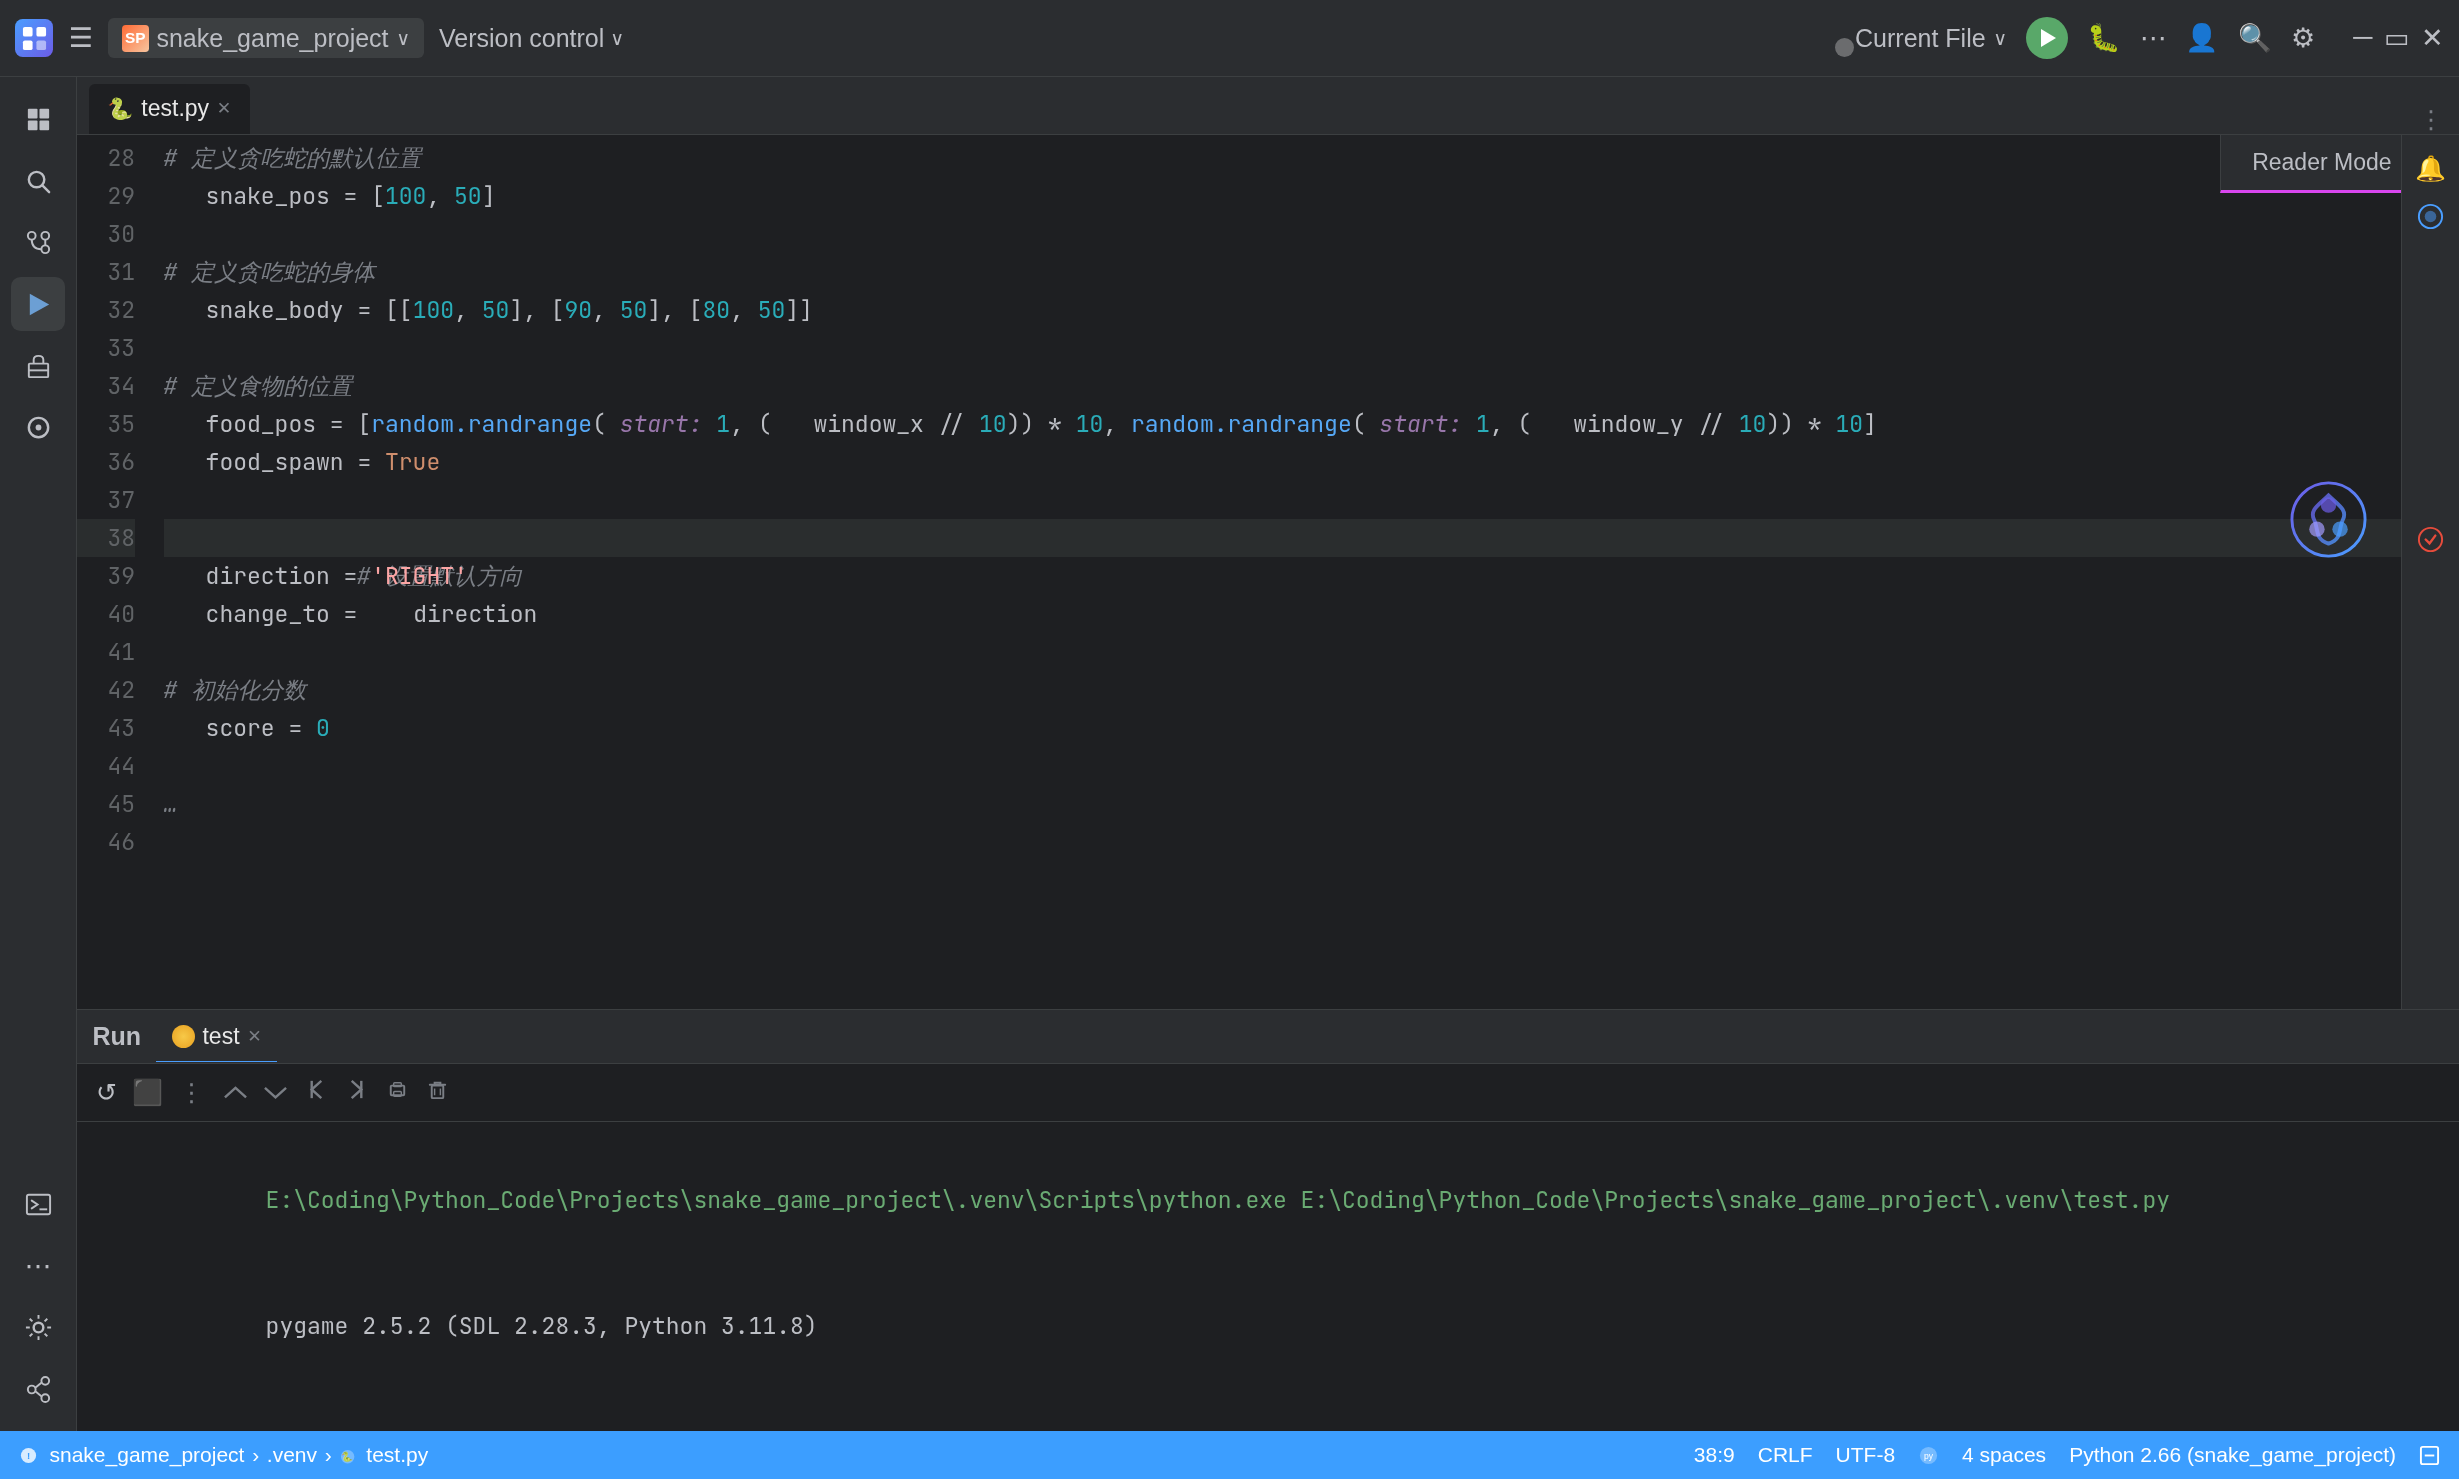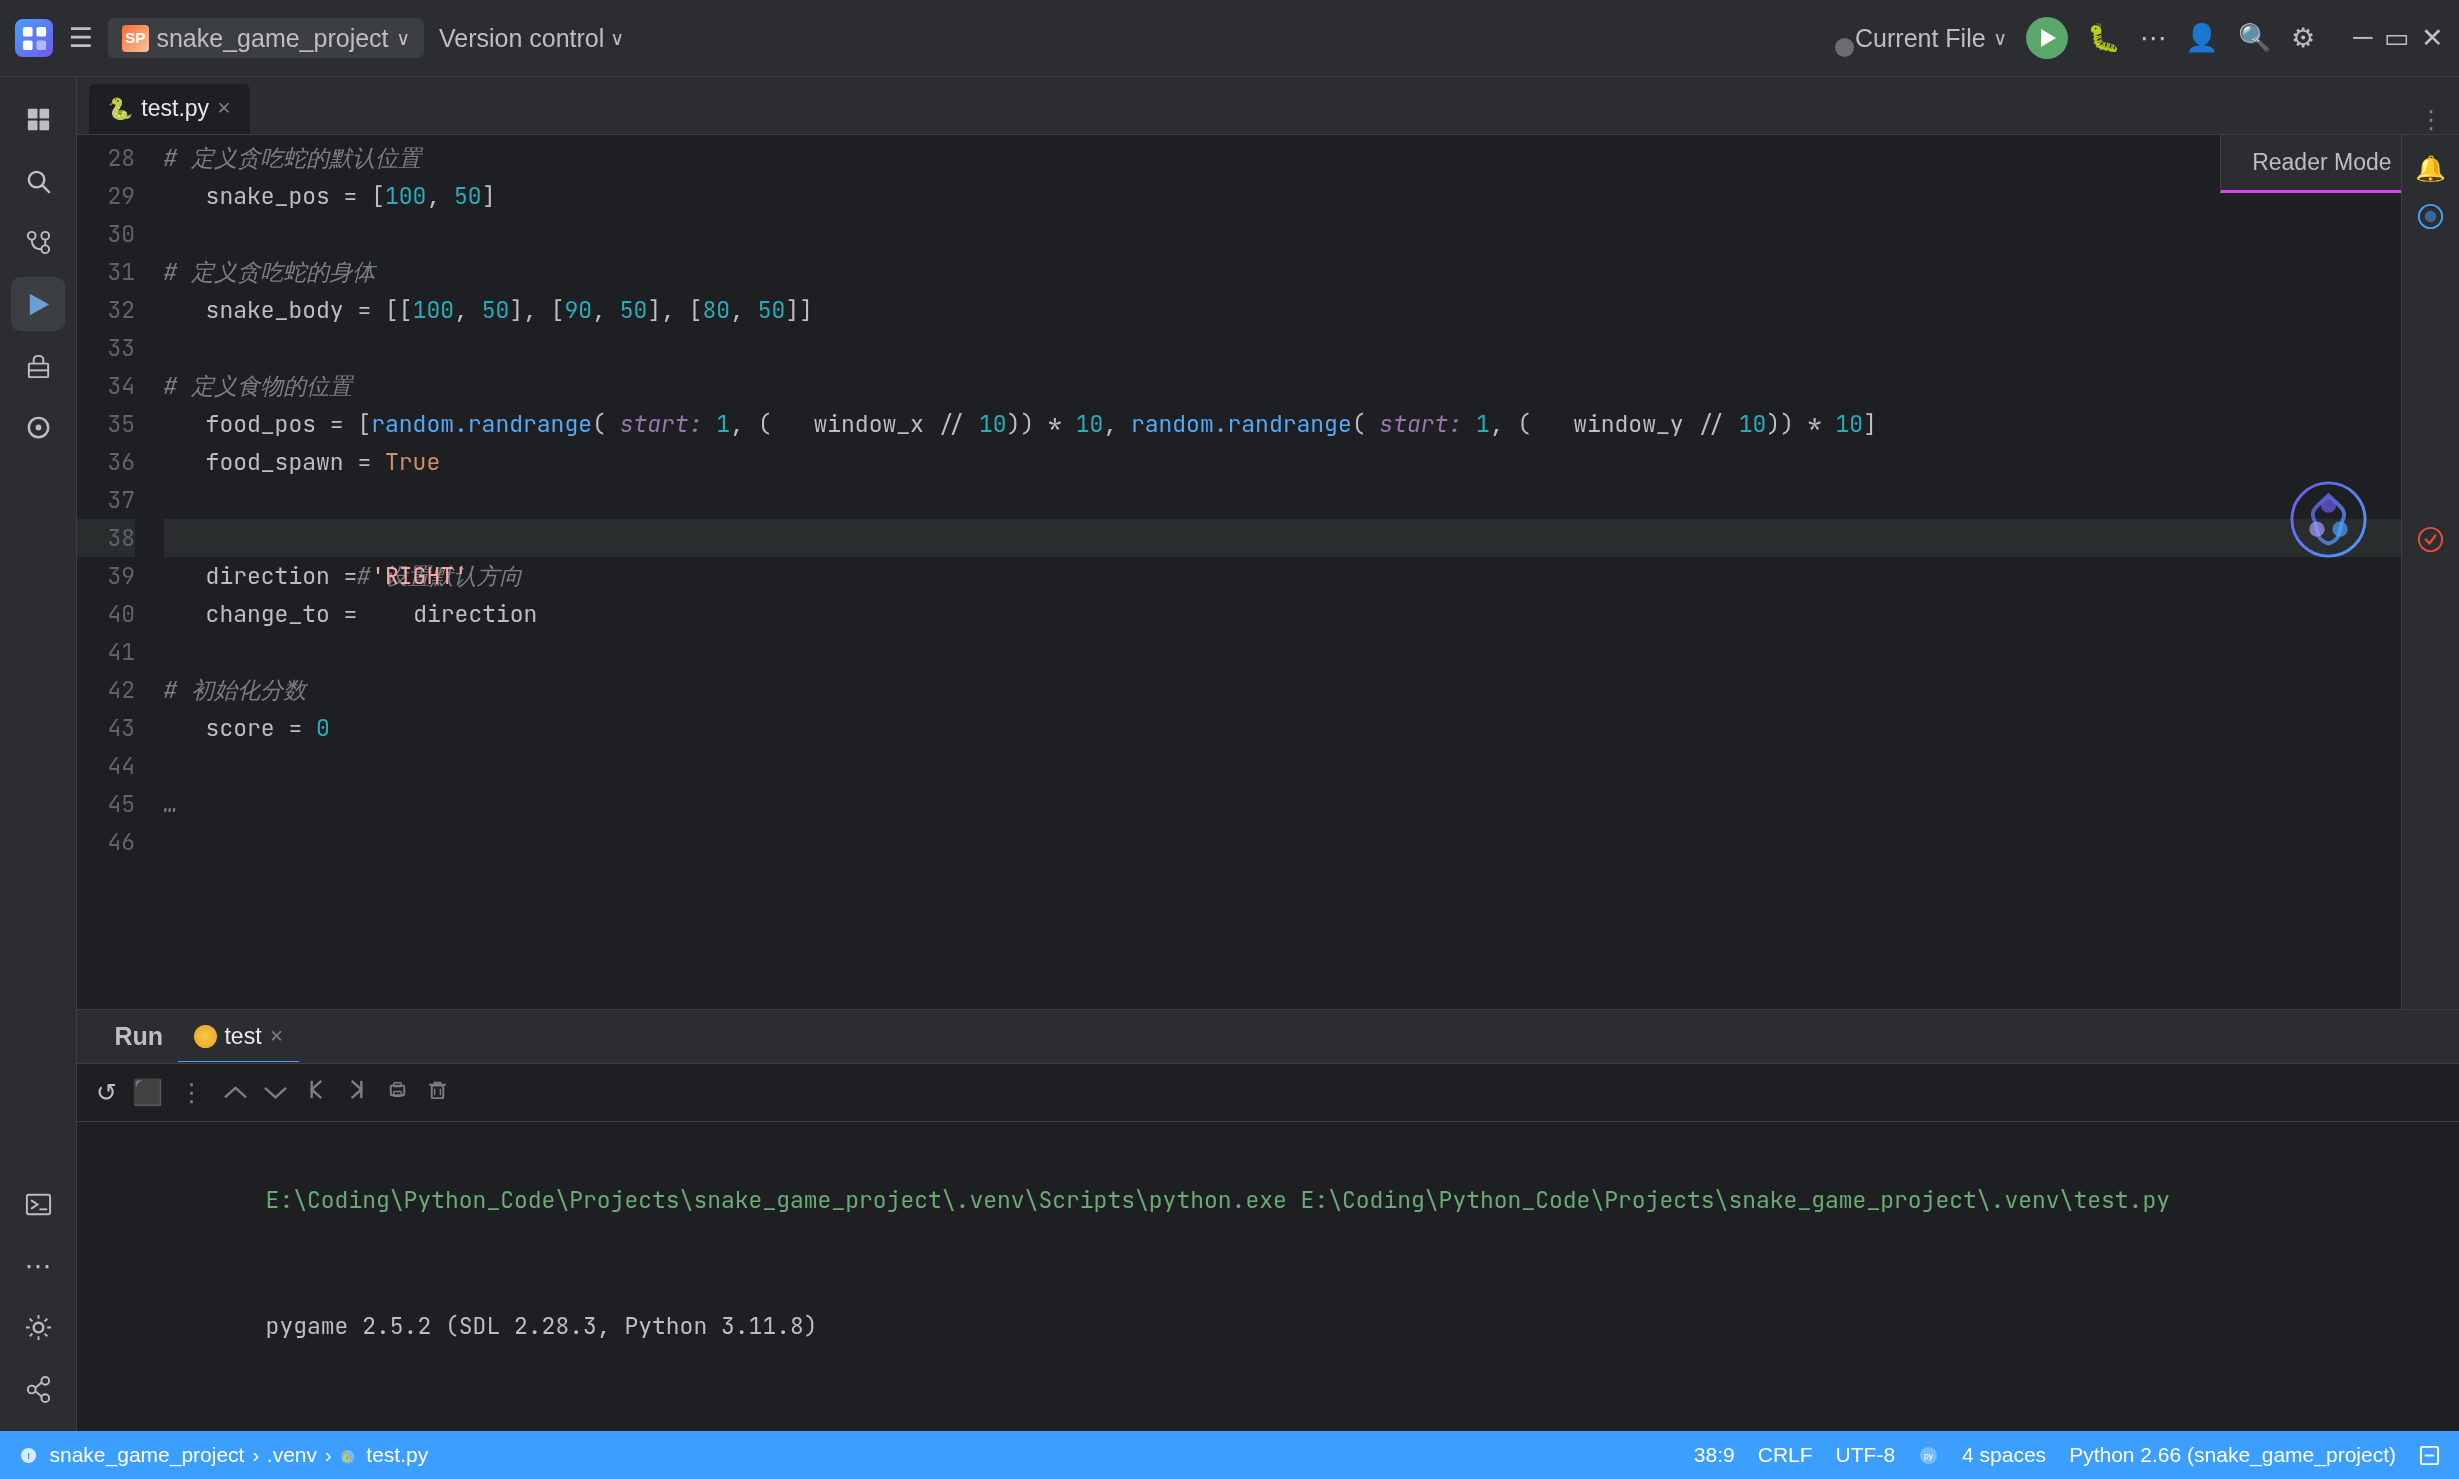--- a/index.html
+++ b/index.html
@@ -680,21 +680,21 @@
               <path d="M10 15 L14 19 L20 11" stroke="#e74c3c" stroke-width="2.5" fill="none" stroke-linecap="round"></path>
             </svg>
           </div>
         </div>
 
       </div>
 
       <div id="run-panel">
 
         <div class="run-panel-header">
-          <span style="font-size:25px;font-weight:bold;color:#bcbec4;margin-left:22px;">Run</span>
+          <span style="font-size:25px;font-weight:bold;color:#bcbec4;">Run</span>
           <div class="run-tab active">
             <div class="run-tab-icon"></div>
             <span class="run-tab-label">test</span>
             <span class="run-tab-close">✕</span>
           </div>
         </div>
 
         <div class="run-panel-toolbar">
           <span class="toolbar-icon active">↺</span>
           <span class="toolbar-icon active">⬛</span>

